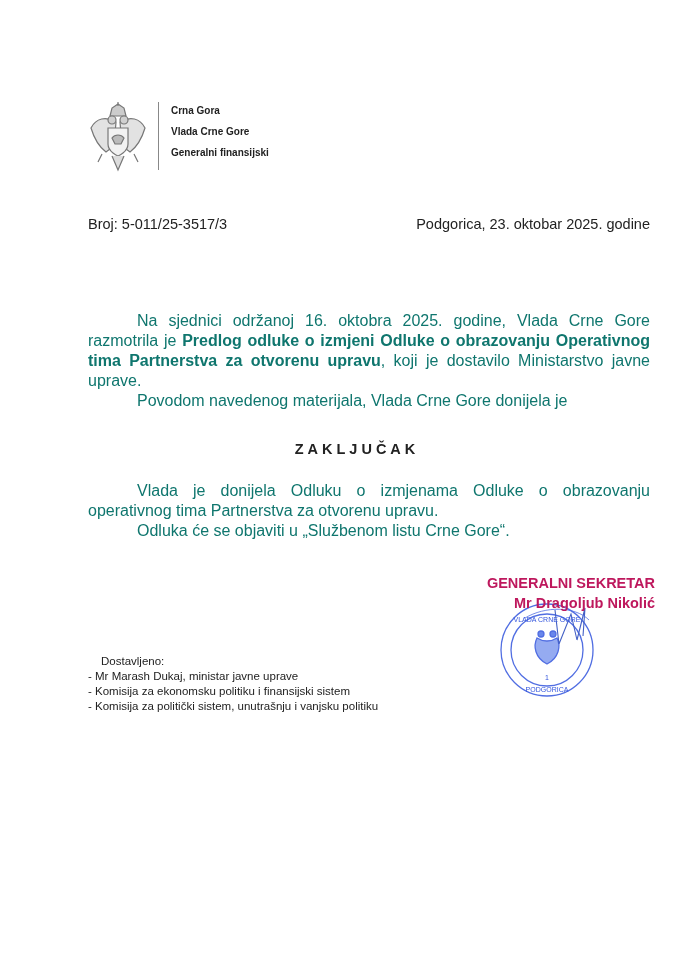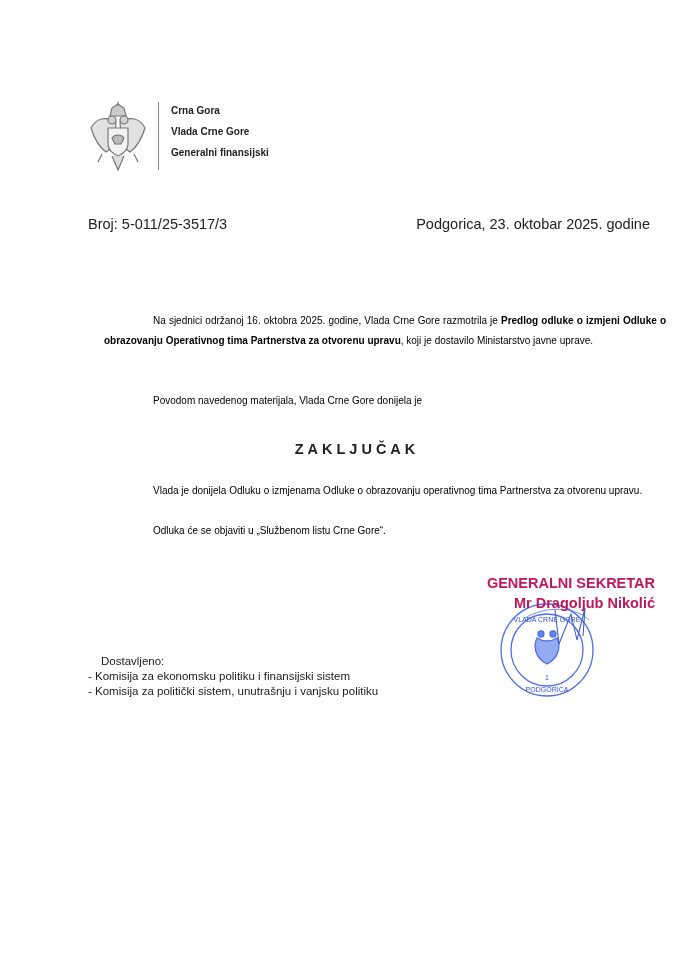--- a/index.html
+++ b/index.html
@@ -6,21 +6,21 @@
     body {
       width: 679px; height: 960px; position: relative; overflow: hidden;
       font-family: "Liberation Sans", sans-serif; color: #1a1a1a;
     }
     .abs { position: absolute; }
     .header { left: 88px; top: 100px; height: 80px; display: flex; align-items: flex-start; }
     .crest { width: 60px; height: 76px; margin-top: 2px; }
     .vline { width: 1px; height: 68px; background: #888; margin-left: 10px; margin-right: 12px; margin-top: 2px; }
     .hdr-text { font-weight: bold; font-size: 10px; line-height: 21px; color: #222; }
     .ref-row { left: 88px; top: 216px; width: 562px; font-size: 14.5px; display: flex; justify-content: space-between; color: #222; }
-    .para { left: 104px; width: 562px; font-size: 10px; line-height: 20px; text-align: justify; color: #000000; }
+    .para { left: 88px; width: 562px; font-size: 16px; line-height: 20px; text-align: justify; color: #0f766e; }
     .indent { text-indent: 49px; }
     .title { left: 76px; top: 441px; width: 562px; text-align: center; font-weight: bold; font-size: 14.5px; letter-spacing: 4px; color: #222; }
     .sig { left: 455px; top: 573px; width: 200px; text-align: right; font-weight: bold; font-size: 14.5px; line-height: 20px; color: #be185d; }
     .stamp { left: 485px; top: 600px; width: 130px; height: 100px; }
     .dist { left: 88px; top: 654px; font-size: 11.5px; line-height: 15px; color: #222; }
     .dist-head { font-weight: normal; margin-left: 13px; }
     b.bold { font-weight: bold; }
   </style>
 </head>
 <body>
@@ -83,15 +83,16 @@
   <text x="62" y="22" text-anchor="middle" font-size="7" fill="#3355dd" font-family="Liberation Sans, sans-serif">VLADA CRNE GORE</text>
 </svg>
 
 <div class="abs sig">
   <div>GENERALNI SEKRETAR</div>
   <div>Mr Dragoljub Nikolić</div>
 </div>
 
 <div class="abs dist">
   <div class="dist-head">Dostavljeno:</div>
+  <div>- Mr Marash Dukaj, ministar javne uprave</div>
   <div>- Komisija za ekonomsku politiku i finansijski sistem</div>
   <div>- Komisija za politički sistem, unutrašnju i vanjsku politiku</div>
 </div>
 
 </body></html>

